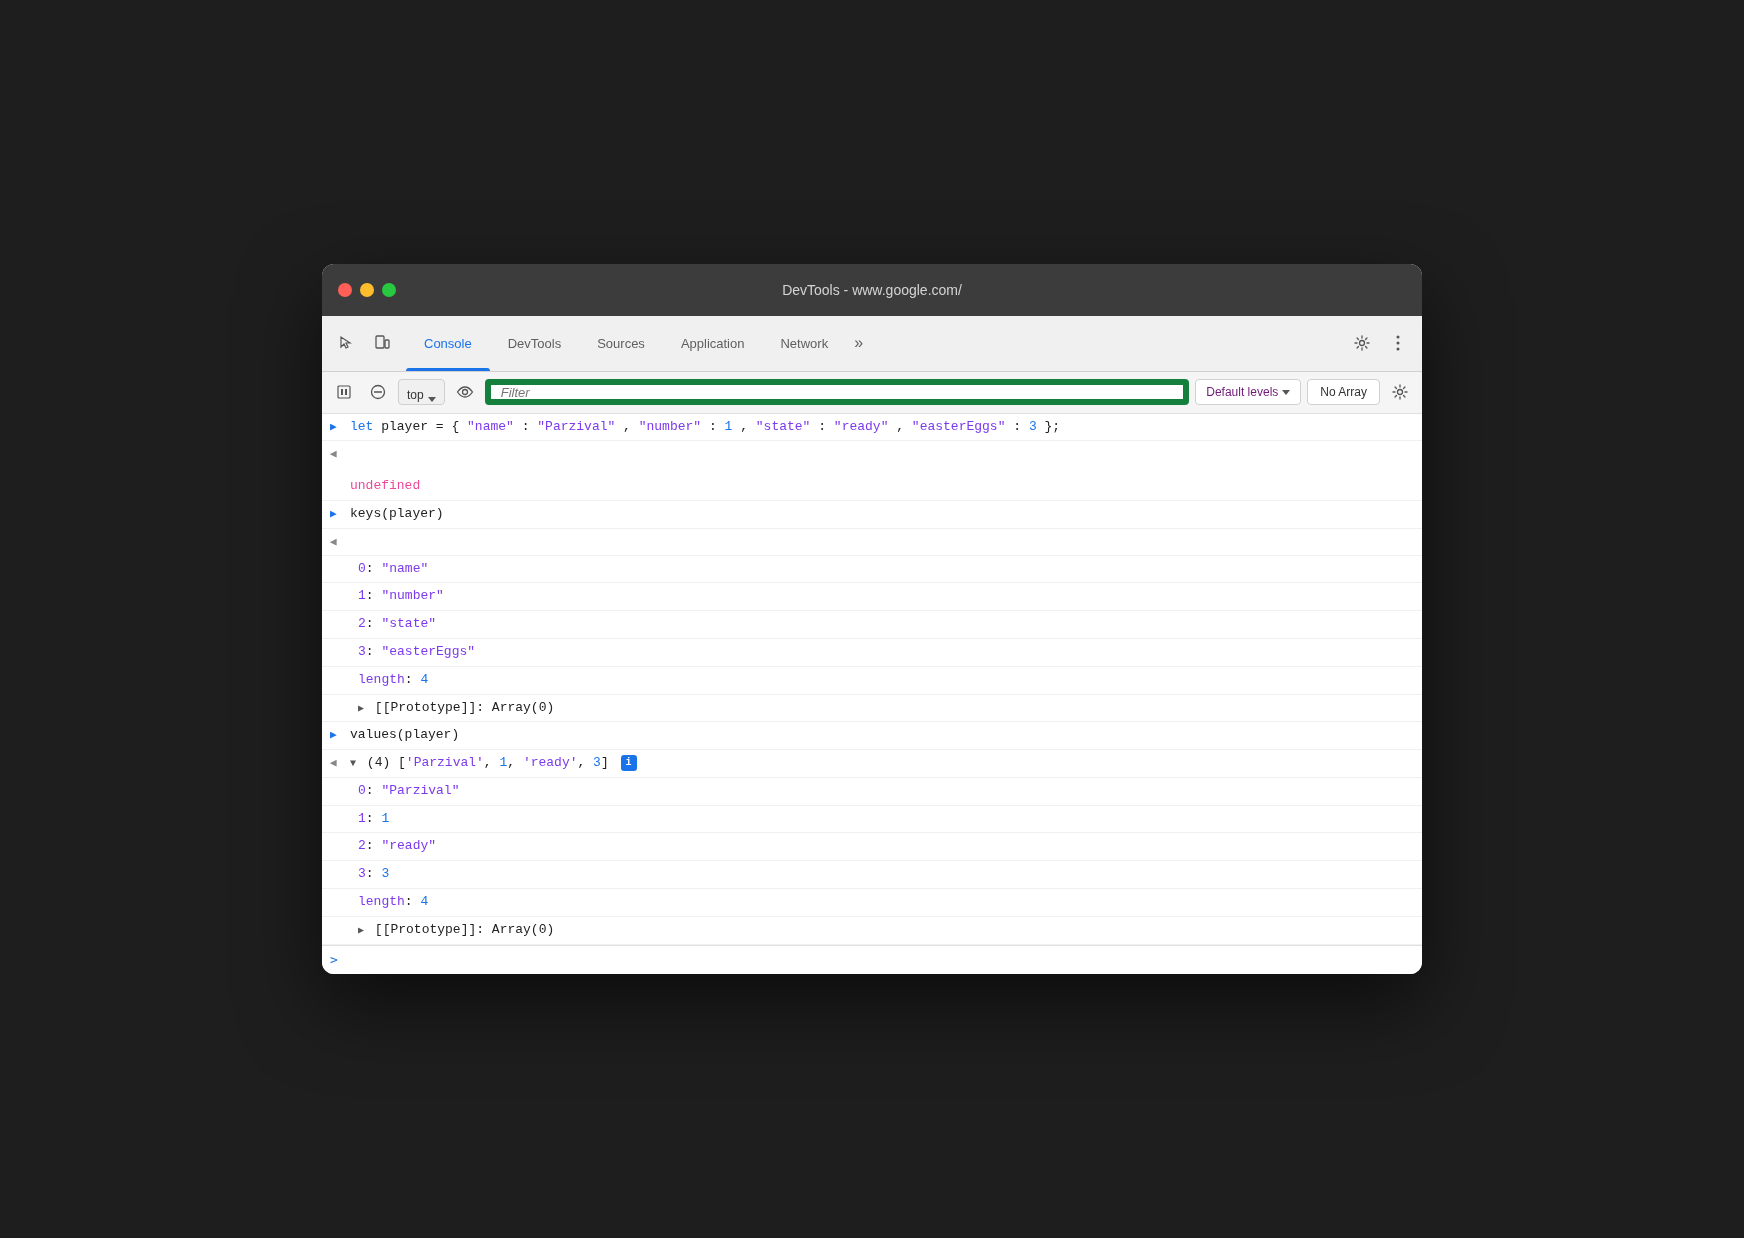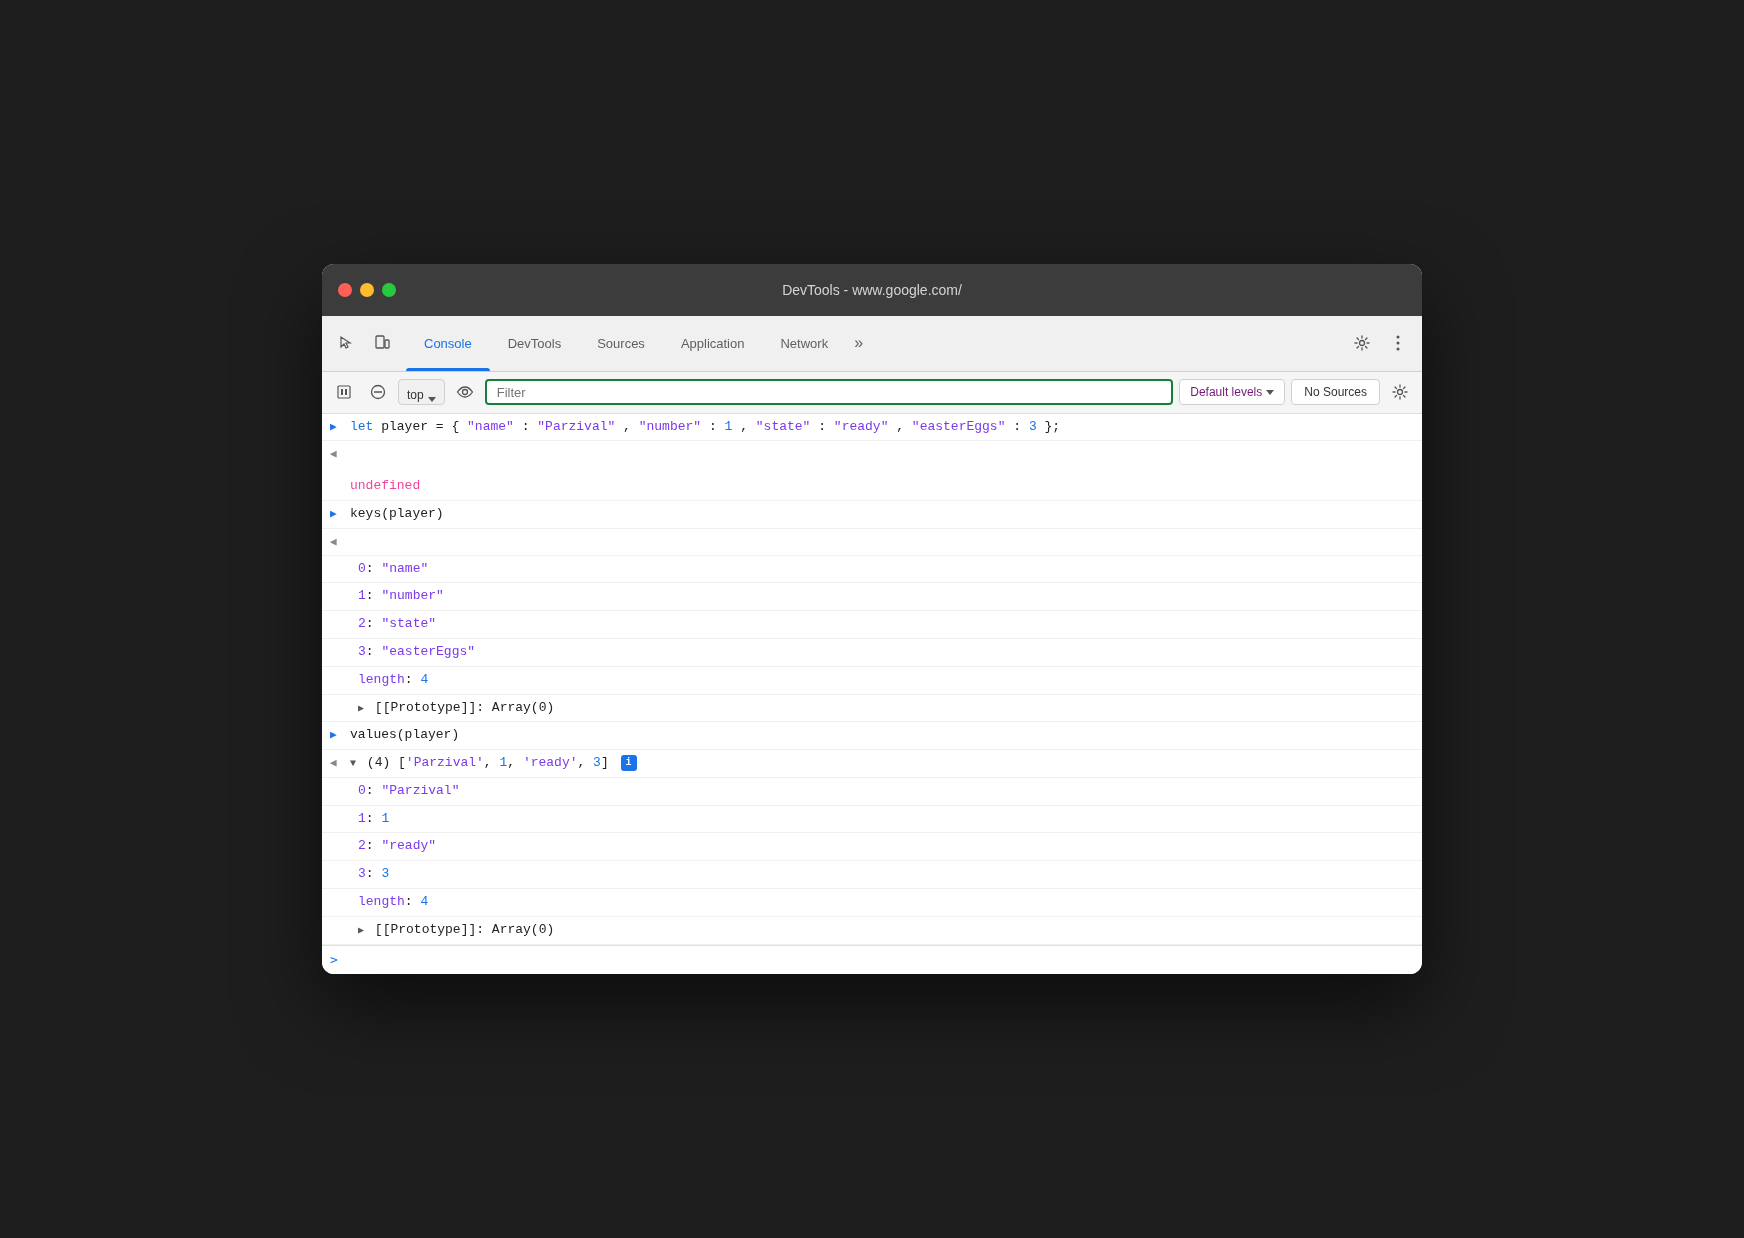--- a/index.html
+++ b/index.html
@@ -149,28 +149,29 @@
       border-radius: 4px;
       padding: 2px 8px;
       font-size: 12px;
       cursor: pointer;
       gap: 4px;
       height: 26px;
       color: #333;
     }
     .filter-input {
       flex: 1;
-      border: 2px solid #15803d;
+      border: 6px solid #15803d;
       border-radius: 4px;
       padding: 3px 10px;
       font-size: 13px;
       height: 26px;
       background: white;
       color: #333;
       outline: none;
+      font-style: italic;
     }
     .levels-btn {
       display: flex;
       align-items: center;
       gap: 4px;
       padding: 2px 10px;
       border: 1px solid #d0d0d0;
       border-radius: 4px;
       background: white;
       cursor: pointer;
@@ -359,21 +360,21 @@
     <input class="filter-input" type="text" placeholder="Filter" style="">
 
     <button class="levels-btn">
       <span>Default levels</span>
       <svg width="8" height="5" viewBox="0 0 8 5" fill="#555">
           <path d="M0 0l4 5 4-5z"></path>
         </svg>
     </button>
 
     <button class="issues-btn">
-      <span>No Sources</span>
+      <span>No Array</span>
     </button>
 
     <button class="toolbar-btn">
       <svg width="16" height="16" viewBox="0 0 16 16" fill="none">
         <circle cx="8" cy="8" r="2.5" stroke="#555" stroke-width="1.3"></circle>
         <path d="M8 1v2M8 13v2M1 8h2M13 8h2M3.05 3.05l1.41 1.41M11.54 11.54l1.41 1.41M3.05 12.95l1.41-1.41M11.54 4.46l1.41-1.41" stroke="#555" stroke-width="1.3" stroke-linecap="round"></path>
       </svg>
     </button>
   </div>
 

